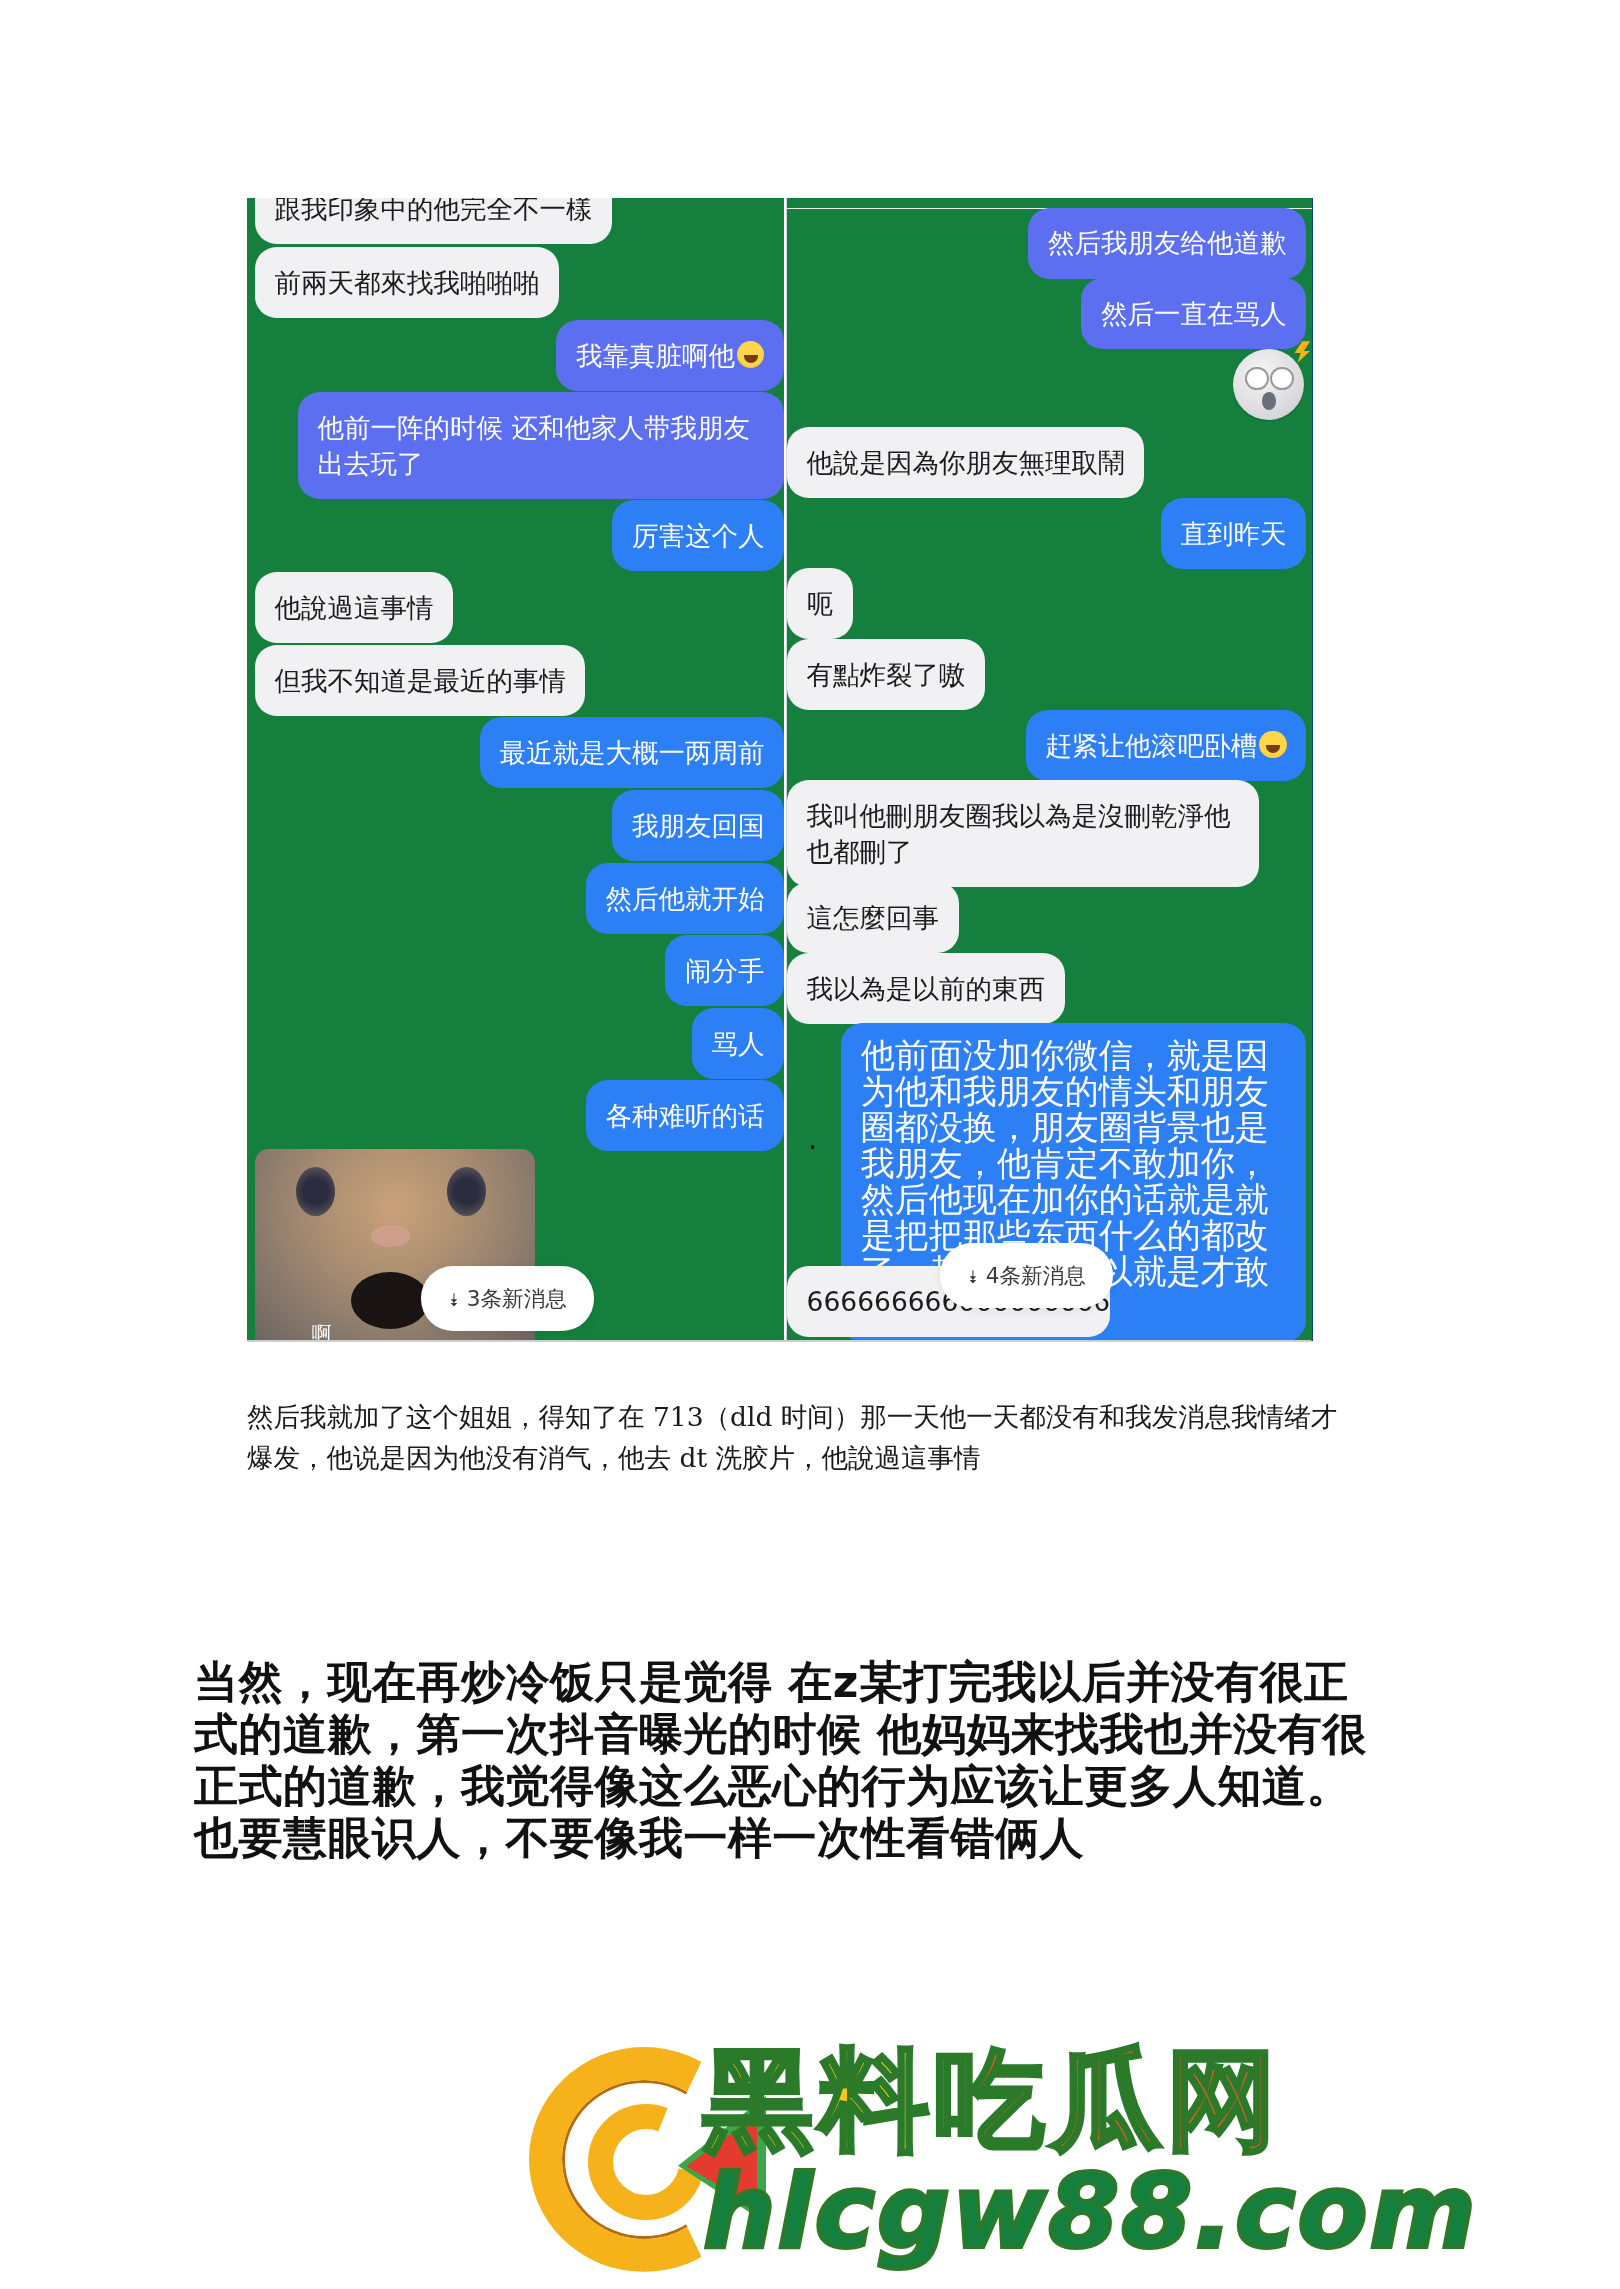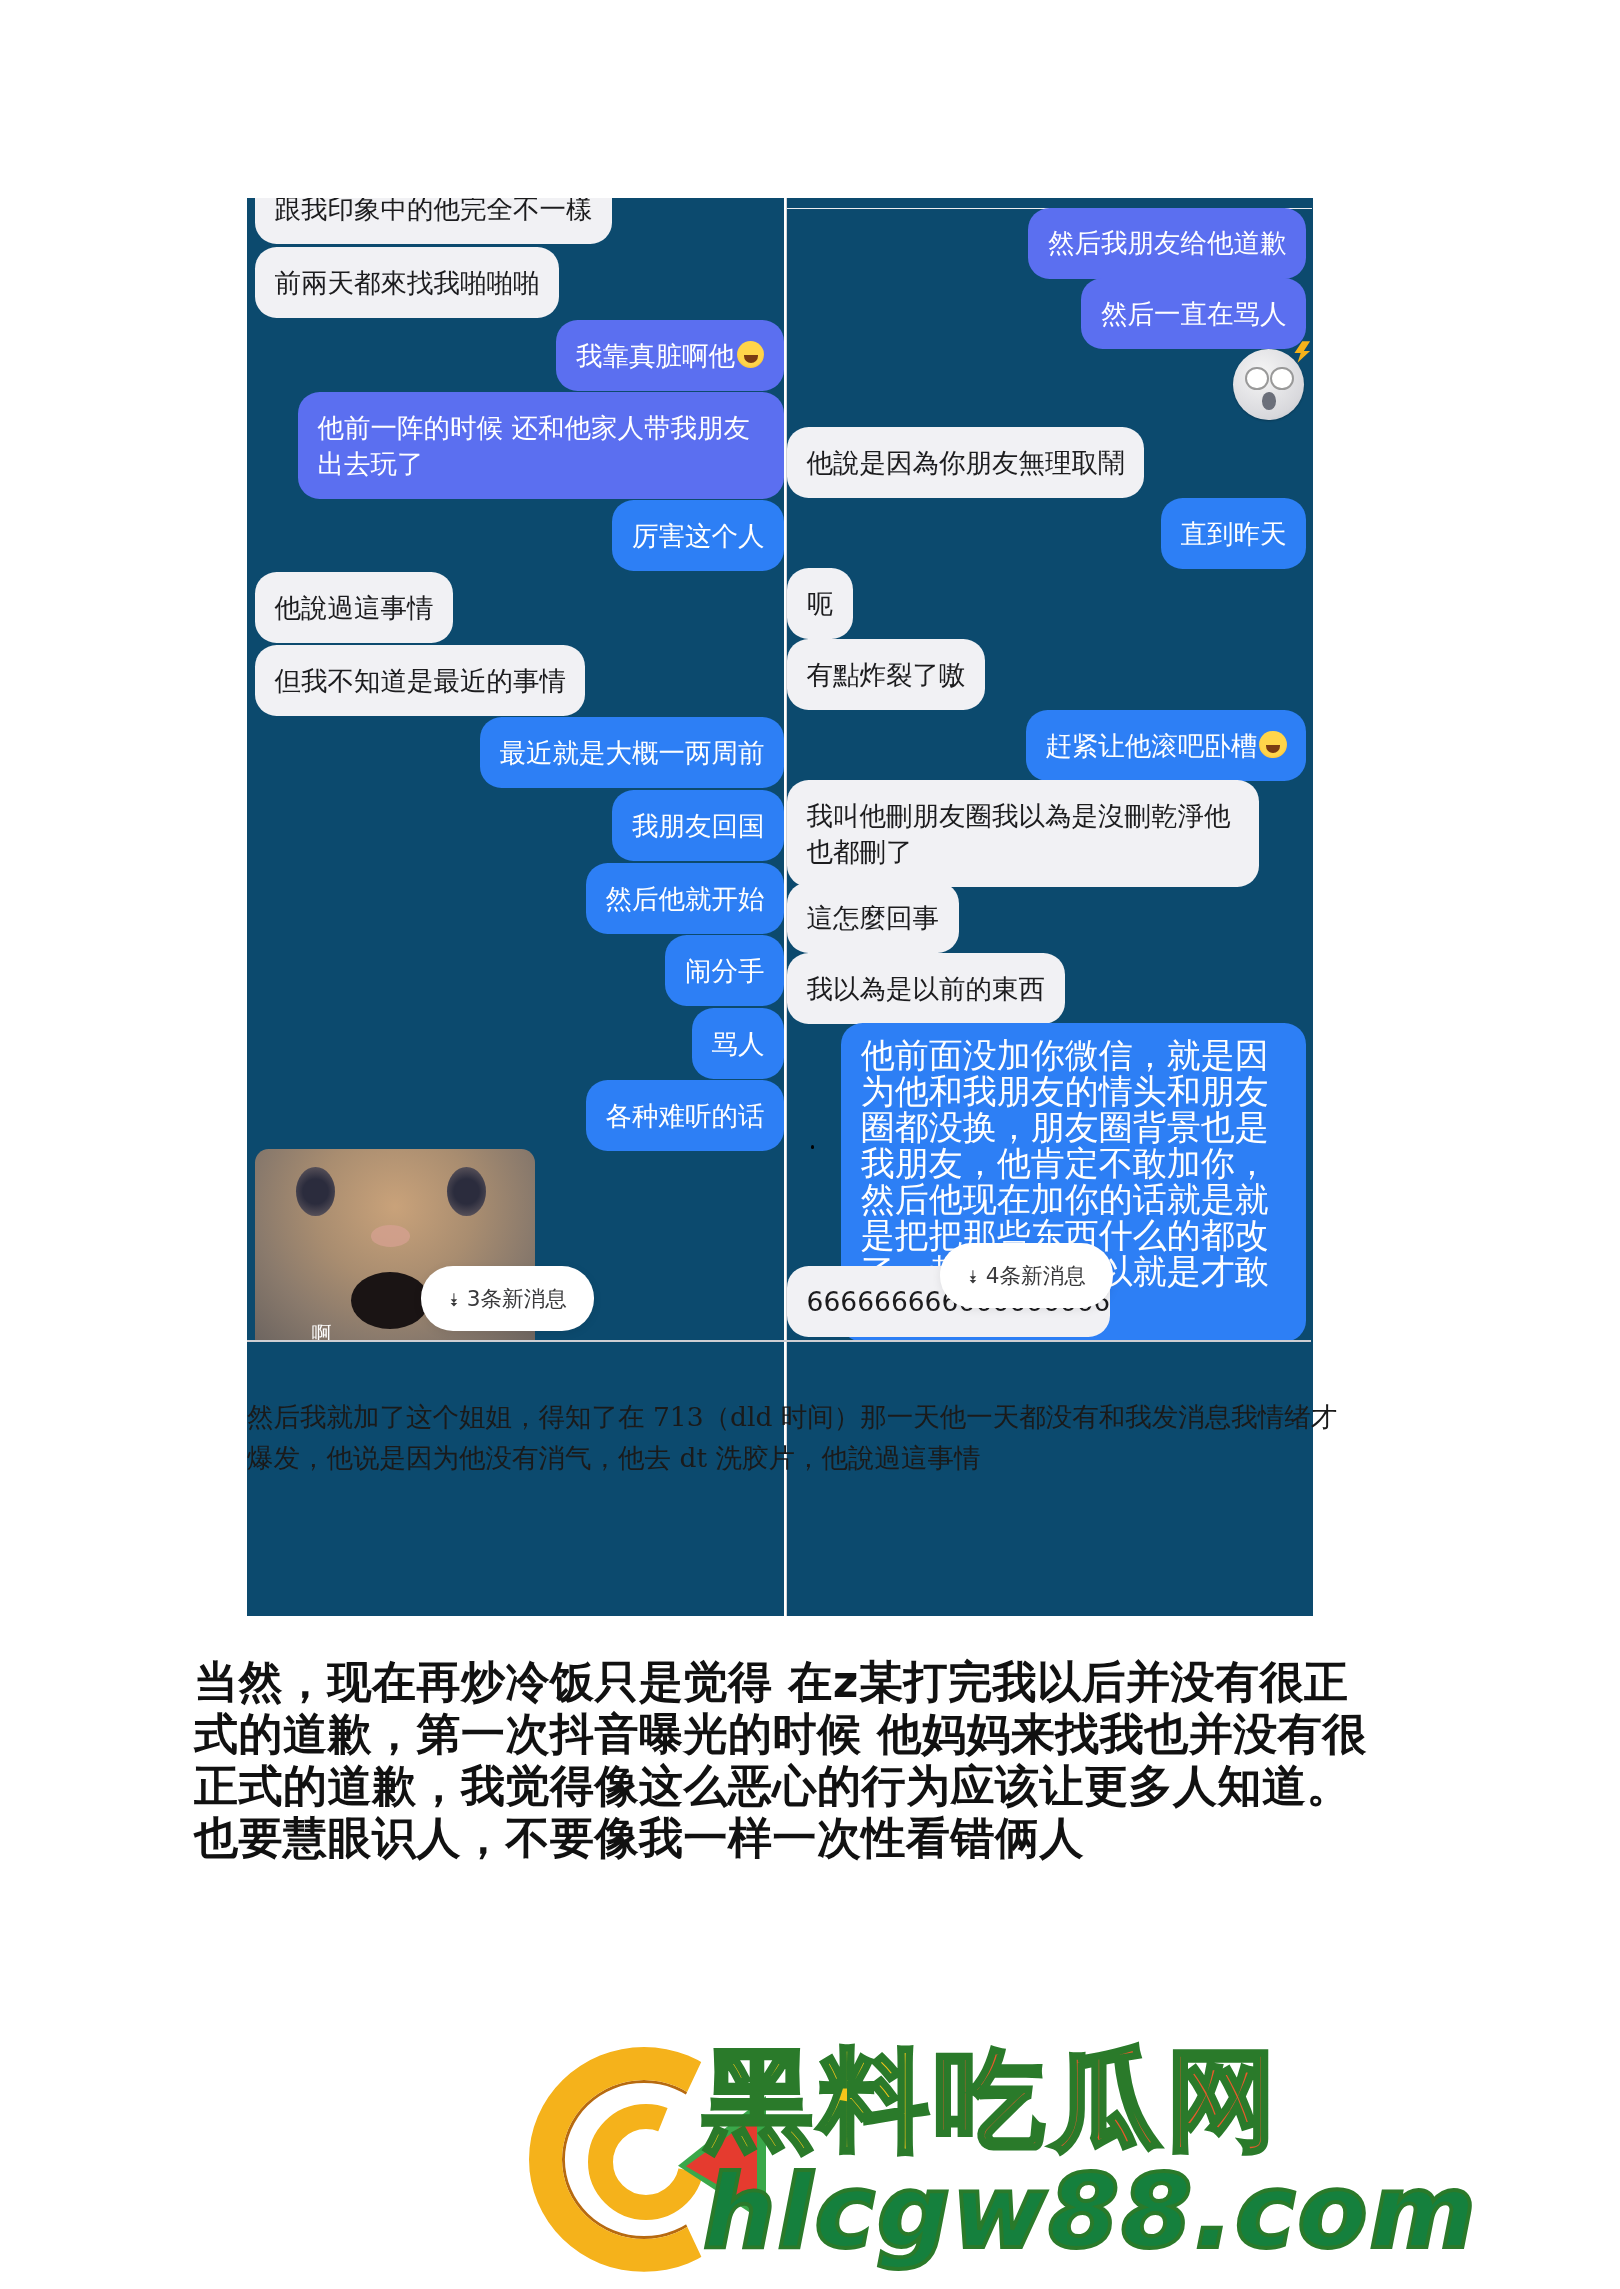--- a/index.html
+++ b/index.html
@@ -1,18 +1,18 @@
 <!DOCTYPE html>
 <html><head>
 <meta charset="utf-8">
 <style>
   html, body { margin:0; padding:0; background:#ffffff; }
   body { width:1620px; height:2290px; position:relative; overflow:hidden;
          font-family:"DejaVu Sans","Liberation Sans",sans-serif; }
-  .panel { position:absolute; top:198px; height:1418px; background:#0c4a6e; overflow:hidden; }
+  .panel { position:absolute; top:198px; height:1143px; background:#15803d; overflow:hidden; }
   #left-panel { left:247px; width:537px; }
   #right-panel { left:786px; width:525px; border-left:1px solid #d4d4d8; border-right:1px solid #0c4a6e; }
   .panels-bottom-rule { position:absolute; left:247px; top:1340px; width:1064px; height:2px; background:#cfcfd3; }
   .bubble { position:absolute; font-size:26.5px; line-height:36px; padding:17.6px 19.6px; border-radius:21.6px; white-space:nowrap; box-sizing:border-box; }
   .in { background:#f1f1f4; color:#1c1c1e; }
   .out-purple { background:#5b6ff0; color:#ffffff; }
   .out-blue { background:#2d7ff5; color:#ffffff; }
   .wrap { white-space:normal; }
   .emoji-inline { display:inline-block; width:27.4px; height:27.4px; border-radius:50%; vertical-align:-3.9px; margin-left:2px;
                   background:radial-gradient(circle at 50% 45%, #ffd54a 60%, #f5a623 100%); position:relative; }

